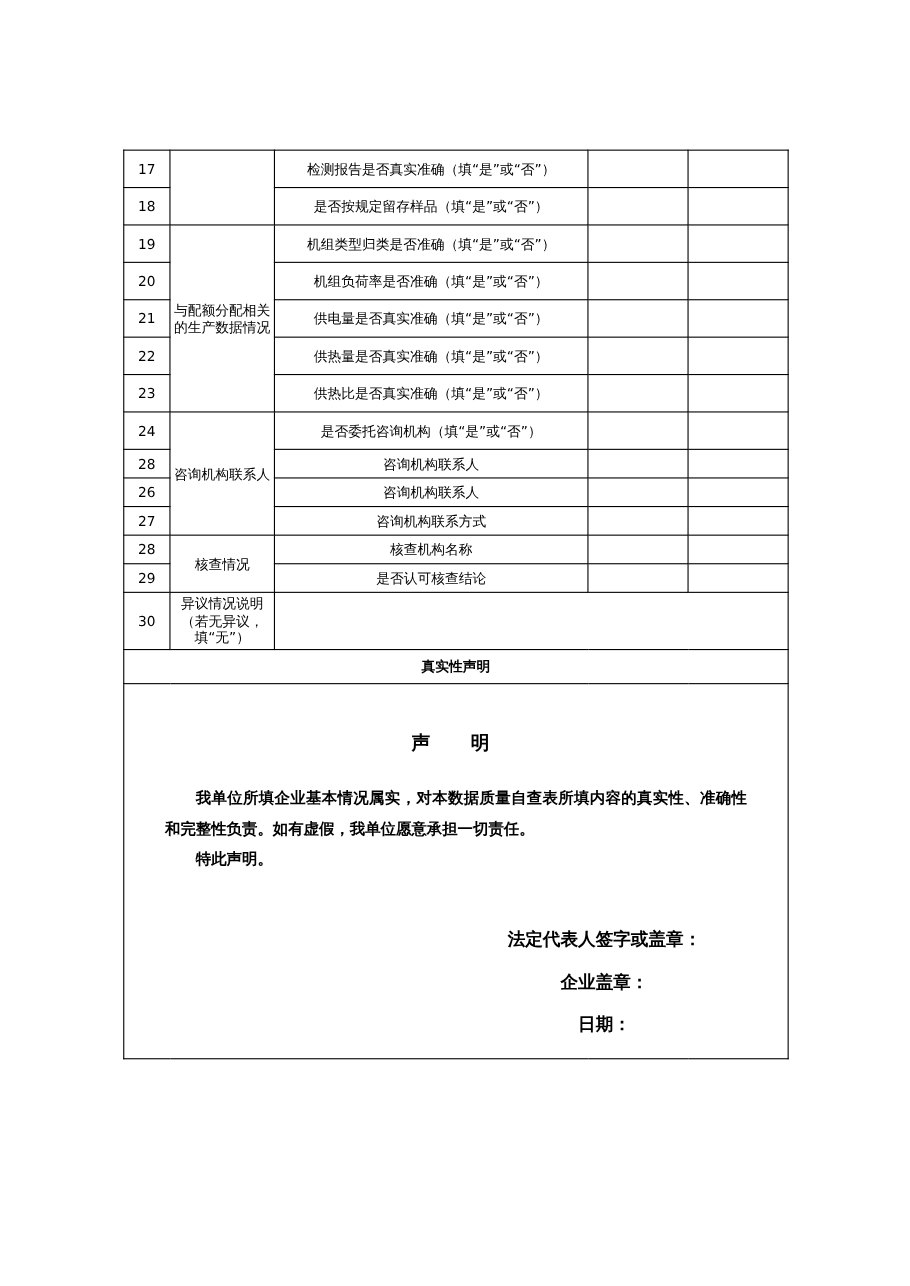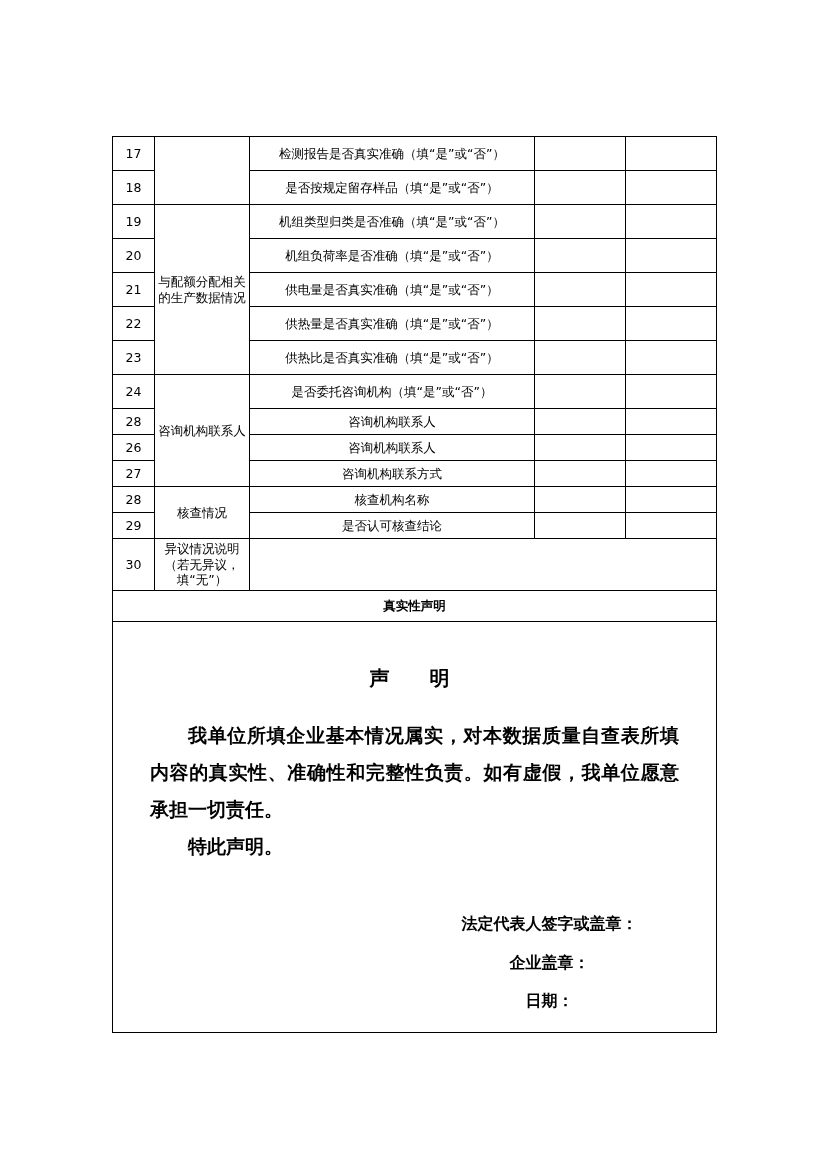--- a/index.html
+++ b/index.html
@@ -61,27 +61,27 @@
     padding: 0;
   }
   .decl-inner {
     padding: 24px 34px 10px 34px;
     box-sizing: border-box;
     height: 100%;
   }
   .decl-head {
     text-align: center;
     font-weight: bold;
-    font-size: 20px;
+    font-size: 17px;
     letter-spacing: 10px;
     margin-top: 18px;
     margin-bottom: 26px;
   }
   .decl-para {
-    font-size: 19px;
+    font-size: 14px;
     line-height: 1.95;
     text-indent: 2em;
     font-weight: bold;
     margin: 0;
     text-align: justify;
   }
   .decl-sign-block {
     margin-top: 40px;
     padding-left: 270px;
     font-size: 16px;

